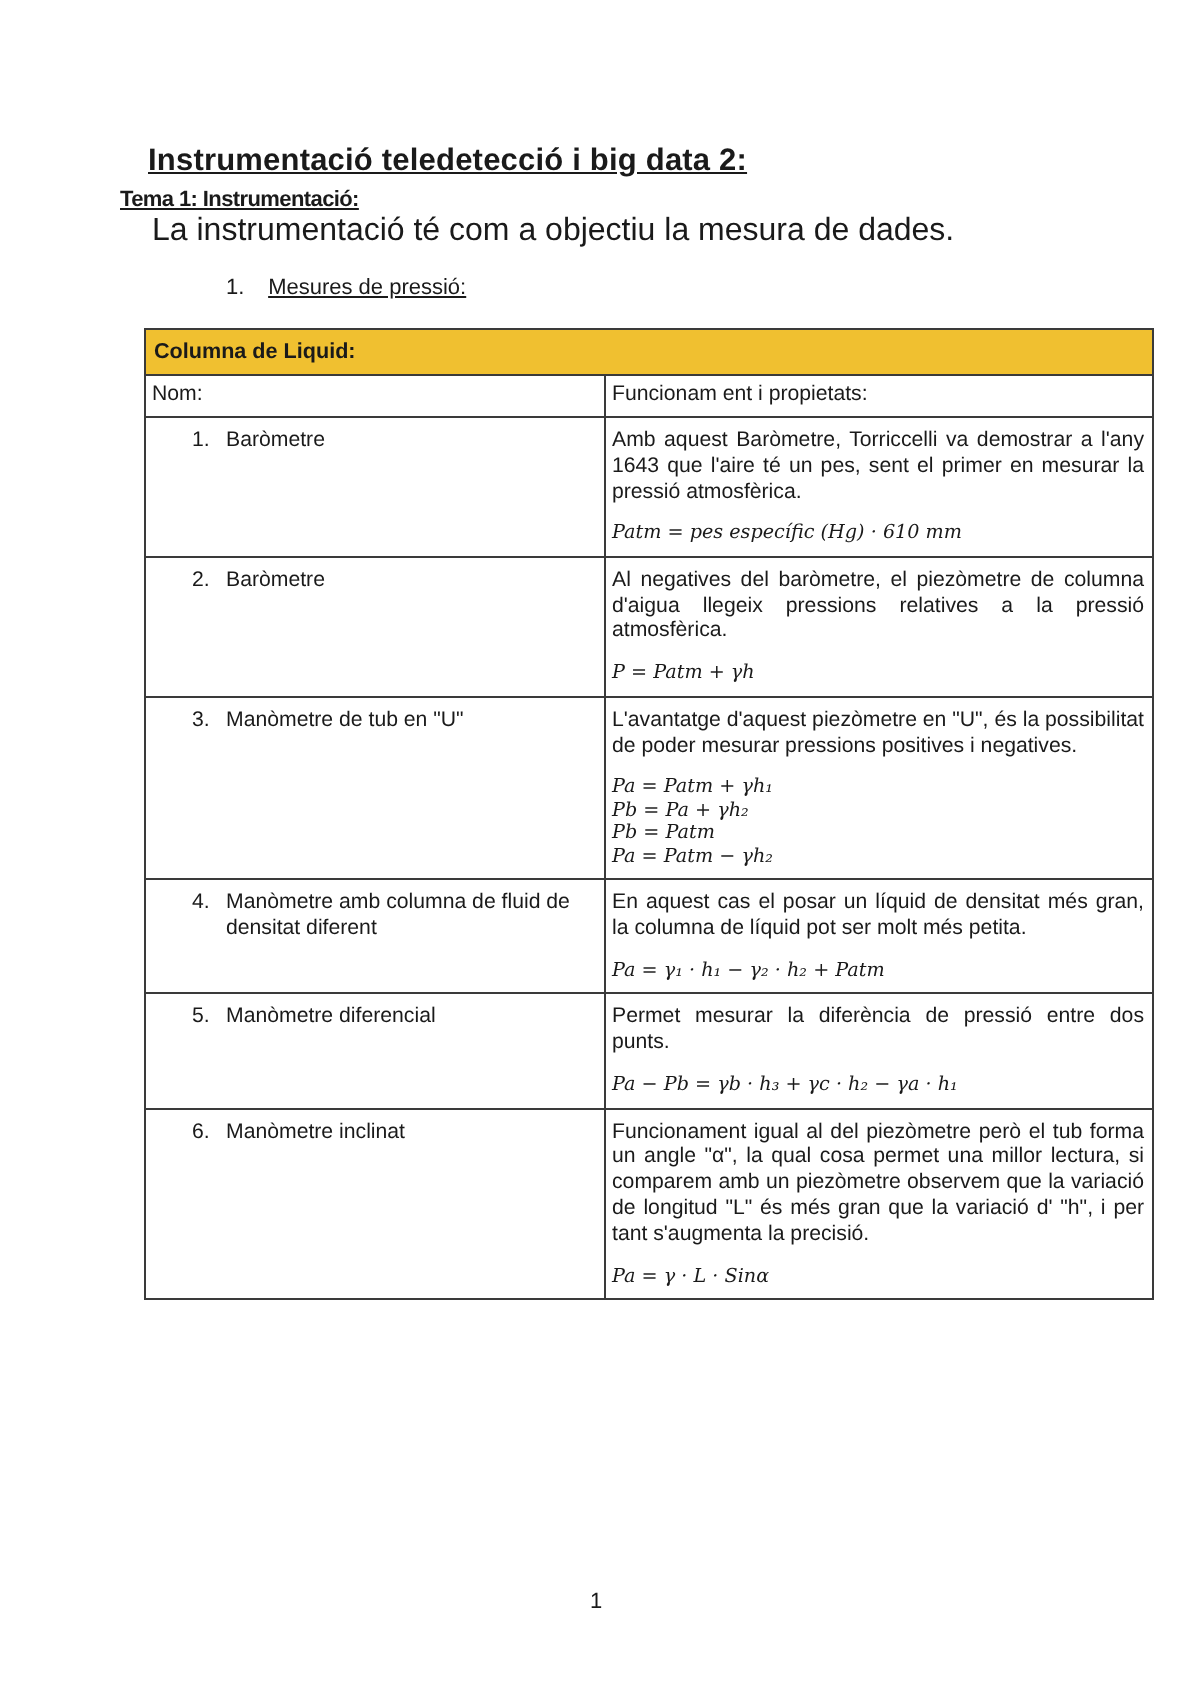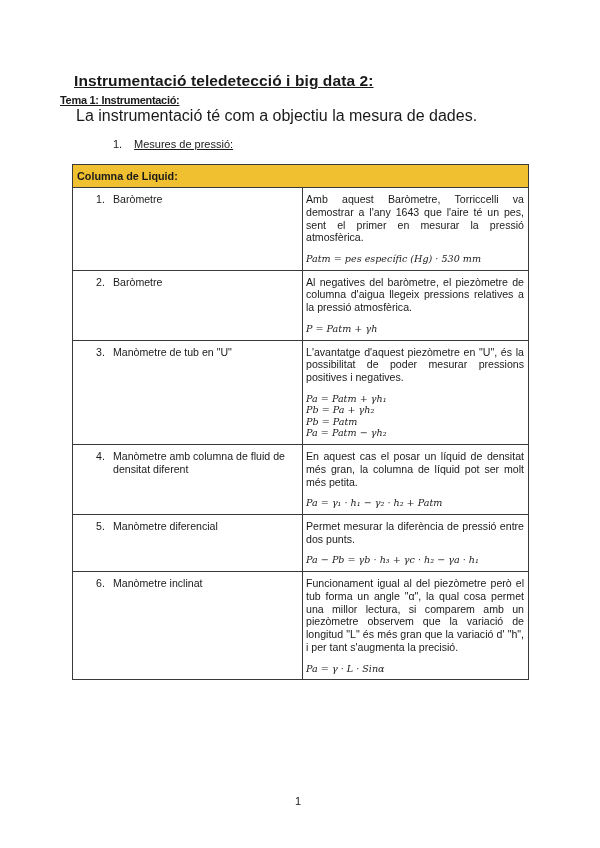--- a/index.html
+++ b/index.html
@@ -7,21 +7,21 @@
          font-family: "Liberation Sans", sans-serif; color: #1a1a1a; }
   .page-title { position: absolute; left: 74px; top: 72px; font-size: 15.5px; font-weight: bold;
                 text-decoration: underline; letter-spacing: 0.1px; text-align: center; }
   .subtitle { position: absolute; left: 60px; top: 94px; font-size: 11px; font-weight: bold;
               text-decoration: underline; letter-spacing: -0.3px; }
   .intro { position: absolute; left: 76px; top: 107px; font-size: 16px; }
   .section-heading { position: absolute; left: 91px; top: 138px; font-size: 11px; margin-left: 22px; }
   .section-heading .num { display: inline-block; width: 18px; }
   .section-heading .label { text-decoration: underline; }
 
-  table.main { position: absolute; left: 72px; top: 164px; width: 457px;
+  table.main { position: absolute; left: 72px; top: 164px; width: 505px;
                border-collapse: collapse; font-size: 10.6px; padding-left: 16px; }
   table.main td { border: 1.2px solid #3a3a3a; vertical-align: top; padding: 3px 4px 5px 3px; }
   table.main tr.header-row td { background: #f0c030; font-weight: bold; padding: 5px 4px; font-size: 10.8px; }
   table.main td.col-name { width: 222px; }
   .item-name { display: flex; padding-left: 20px; padding-top: 2px; line-height: 13px; }
   .item-name .n { width: 17px; flex: 0 0 17px; }
   .desc { text-align: justify; line-height: 12.8px; padding-top: 2px; }
   .formula { font-family: "DejaVu Serif", serif; font-style: italic; font-size: 9.6px;
              margin-top: 9px; line-height: 11.5px; }
   .formula div { white-space: nowrap; }
@@ -36,31 +36,35 @@
 <div class="section-heading">
   <span class="num">1.</span>
   <span class="label">Mesures de pressió:</span>
 </div>
 
 <table class="main">
   <tbody id="table-body">
     <tr class="header-row">
       <td colspan="2">Columna de Liquid:</td>
     </tr>
+    <tr>
+      <td class="col-name">Nom:</td>
+      <td>Funcionam ent i propietats:</td>
+    </tr>
   <tr>
         <td class="col-name">
           <div class="item-name">
             <span class="n">1.</span>
             <span>Baròmetre</span>
           </div>
         </td>
         <td>
           <div class="desc">Amb aquest Baròmetre, Torriccelli va demostrar a l'any 1643 que l'aire té un pes, sent el primer en mesurar la pressió atmosfèrica.</div>
           <div class="formula">
-            <div>Patm = pes específic (Hg) · 530 mm</div>
+            <div>Patm = pes específic (Hg) · 610 mm</div>
           </div>
         </td>
       </tr>
       <tr>
         <td class="col-name">
           <div class="item-name">
             <span class="n">2.</span>
             <span>Baròmetre</span>
           </div>
         </td>

